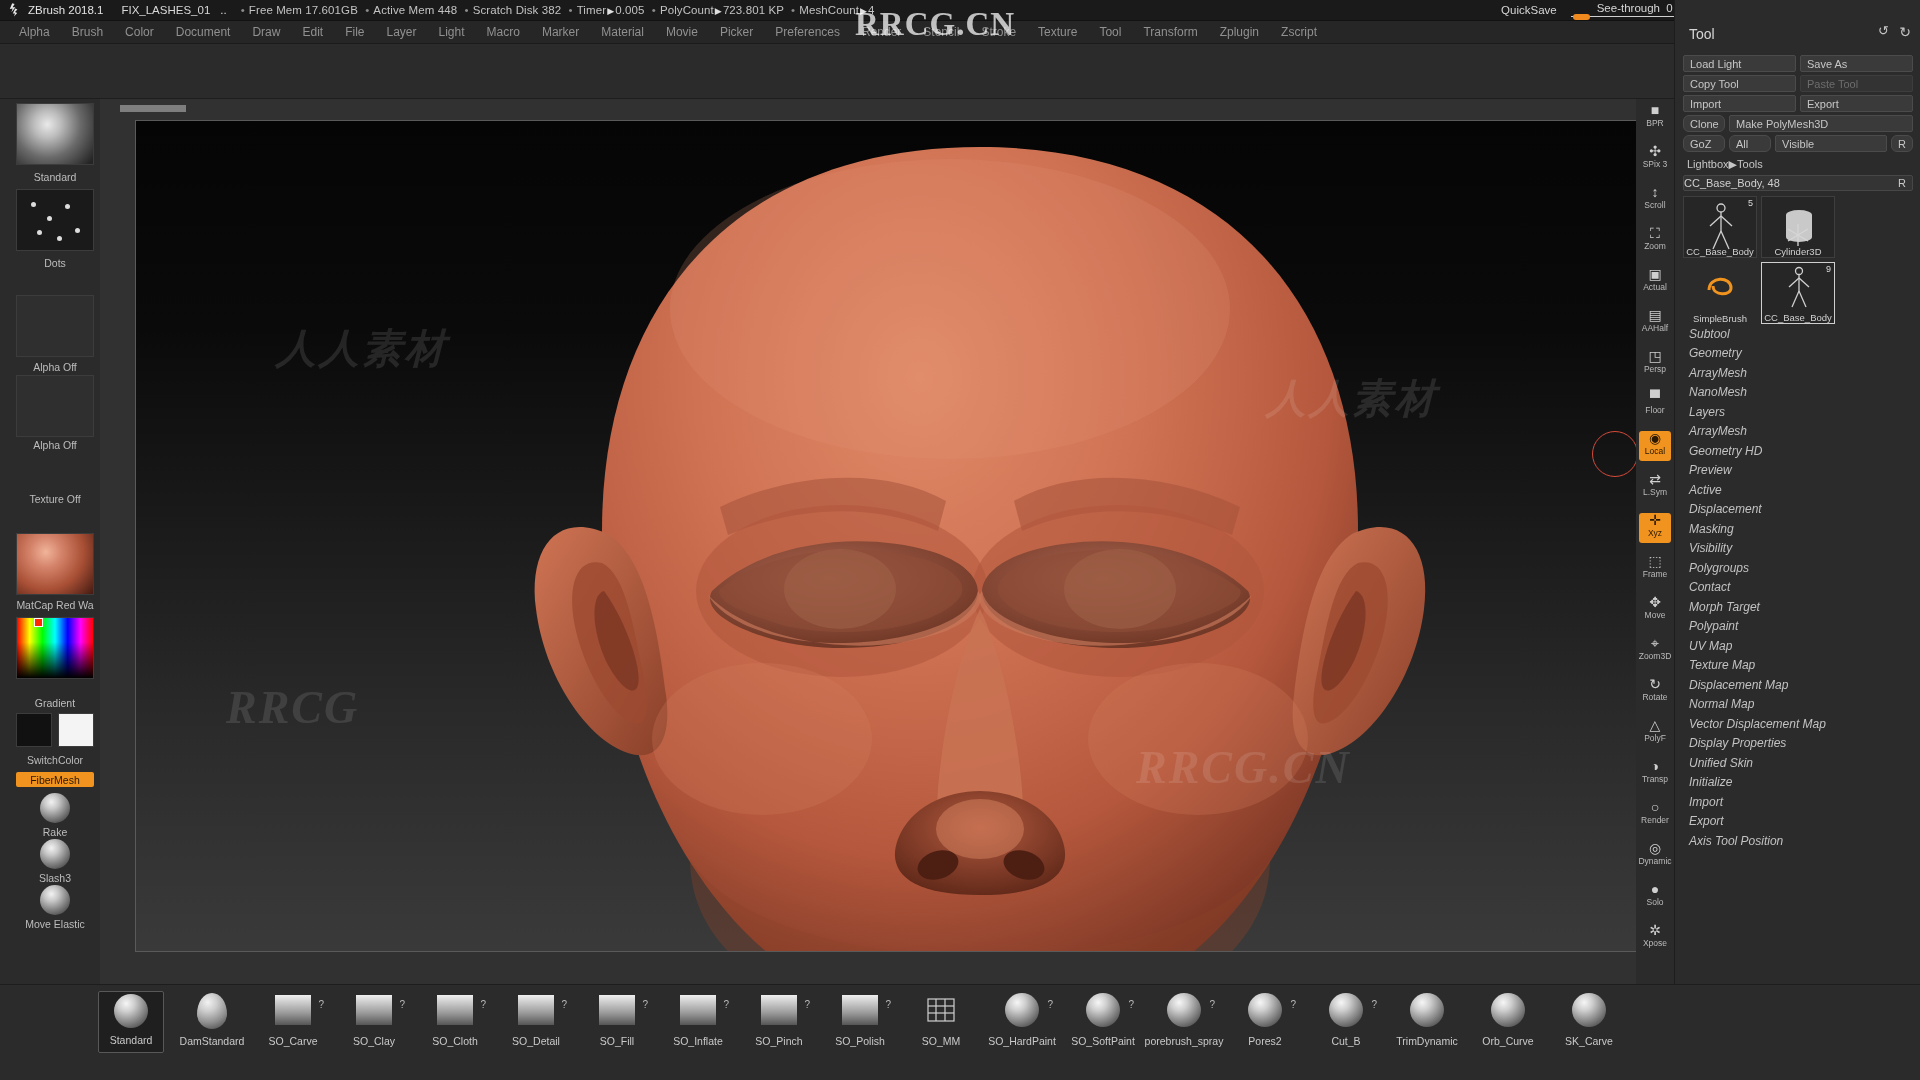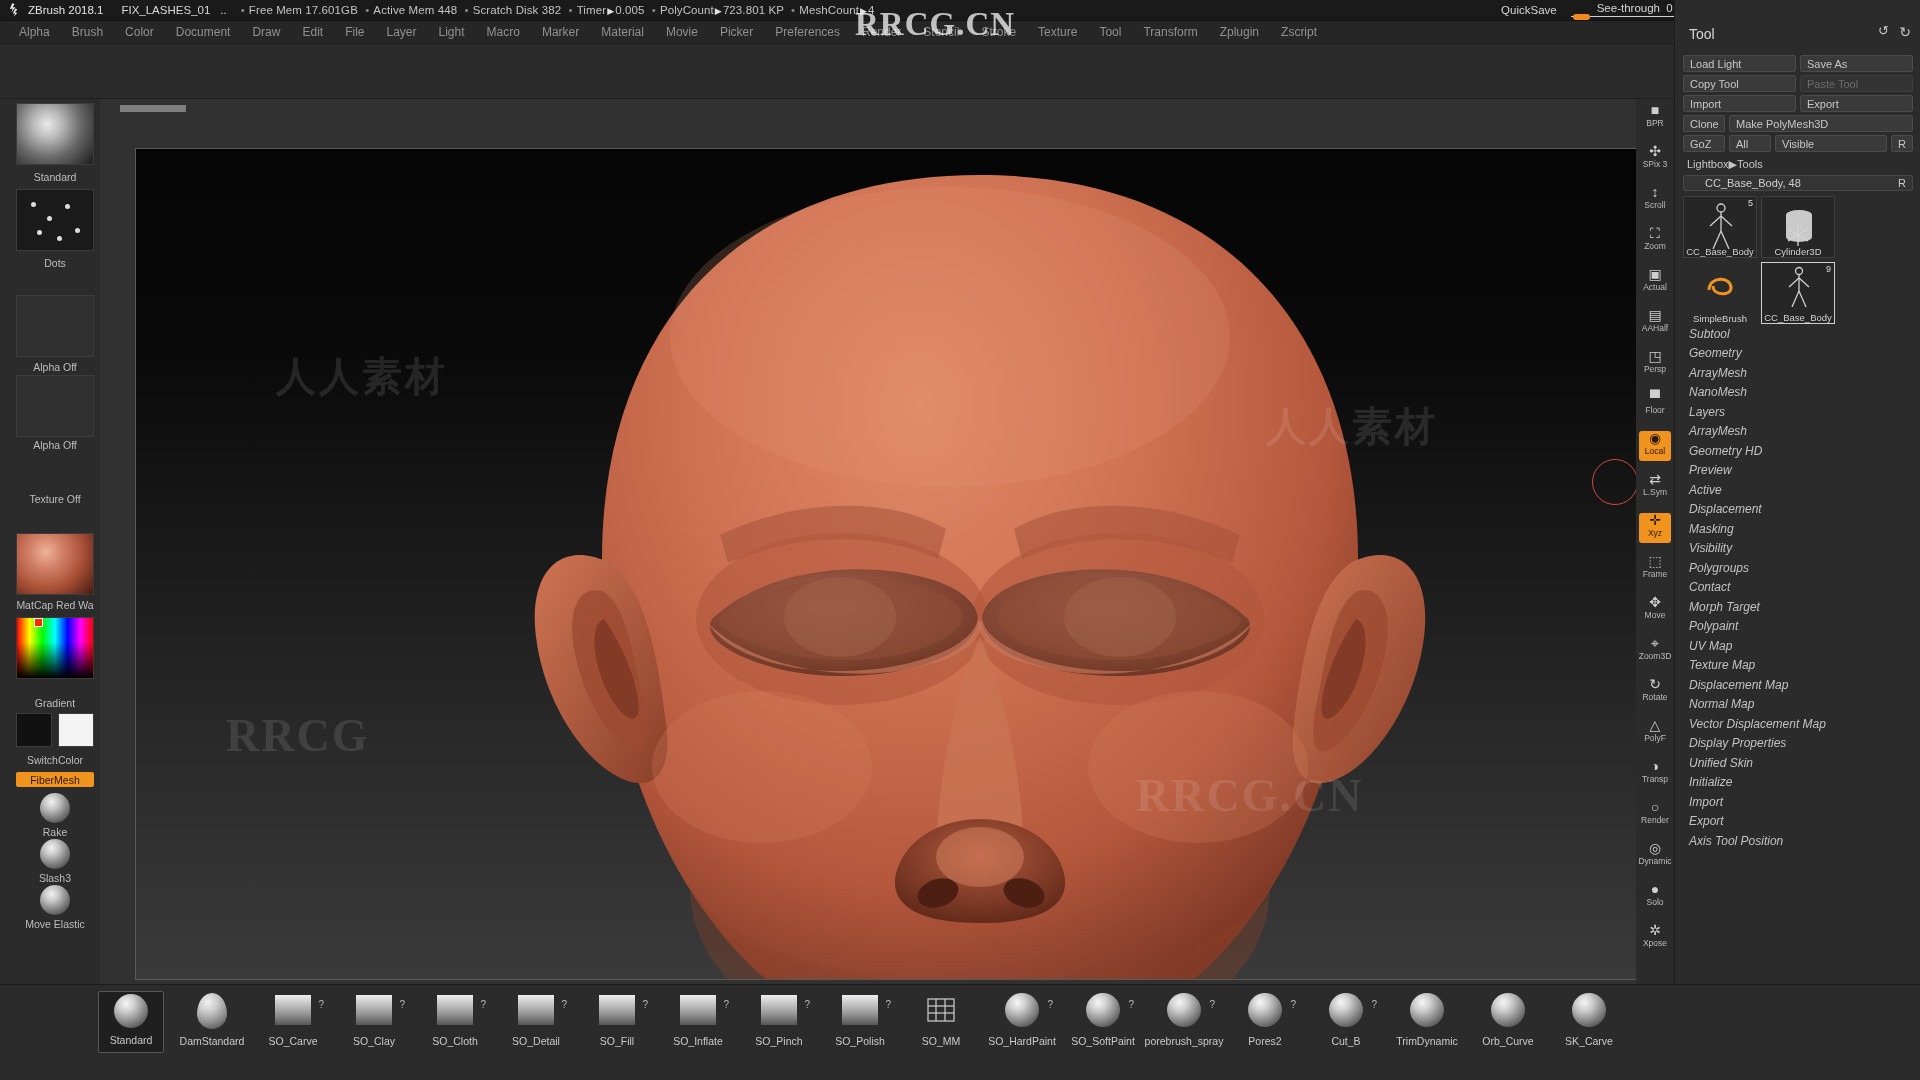--- a/index.html
+++ b/index.html
@@ -178,24 +178,25 @@
 
   
   .canvaswrap {
     position:absolute; left:100px; top:99px; width:1536px; height:885px;
     background:#313131;
     overflow:hidden;
   }
   .scrollstrip { position:absolute; left:8px; top:6px; width:1518px; height:8px; }
   .scrollstrip .bar { position:absolute; left:12px; top:0; width:66px; height:7px; background:#7e7e7e; }
   .doc {
-    position:absolute; left:35px; top:49px; width:1690px; height:832px;
+    position:absolute; left:35px; top:21px; width:1690px; height:832px;
     background:linear-gradient(to bottom, #050505 0%, #0a0a0a 25%, #2a2a2a 72%, #3a3a3a 100%);
     border:1px solid #5a5a5a;
     overflow:hidden;
+    font-style:italic;
   }
   .head {
     position:absolute; left:50%; top:18px; transform:translateX(-50%);
     width:1180px; height:880px;
   }
   .cursor-circle {
     position:absolute; left:1456px; top:310px; width:46px; height:46px;
     border-radius:50%; border:1.4px solid #d44a3a;
   }
 
@@ -231,28 +232,28 @@
     font-size:14px; color:#d5d5d5;
   }
   .rp-head .x { position:absolute; right:10px; top:3px; font-size:14px; color:#c4c4c4;}
   .rp-head .curve { position:absolute; right:32px; top:2px; font-size:13px; color:#c4c4c4;}
   .rrow { position:absolute; left:8px; width:230px; height:17px; display:flex; gap:4px;}
   .rbtn {
     flex:1; background:#3a3a3a; border:1px solid #4b4b4b; border-radius:2px;
     font-size:11px; color:#c6c6c6; display:flex; align-items:center; padding-left:6px;
   }
   .rbtn.dim { color:#6d6d6d; background:#333; border-color:#3d3d3d;}
-  .rbtn.narrow { flex:0 0 42px; }
+  .rbtn.narrow { flex:0 0 42px;border-radius:6px; }
   .rp-subline {
     position:absolute; left:12px; font-size:11px; color:#c6c6c6;
   }
   .rp-namebar {
     position:absolute; left:8px; width:230px; height:16px;
     background:#343434; border:1px solid #474747; border-radius:2px;
-    font-size:11px; color:#cfcfcf; display:flex; align-items:center; padding-left:21px;
+    font-size:11px; color:#cfcfcf; display:flex; align-items:center; padding-left:0;
   }
   .rp-namebar .r { position:absolute; right:6px; color:#c9c9c9;}
   .toolthumbs { position:absolute; left:8px; width:230px; height:110px; }
   .tt {
     position:absolute; width:74px; height:62px; background:#262626;
     border:1px solid #3e3e3e; overflow:hidden;
   }
   .tt.selected { border:1px solid #cfcfcf; }
   .tt .cap {
     position:absolute; left:0; bottom:0; width:100%; text-align:center;

